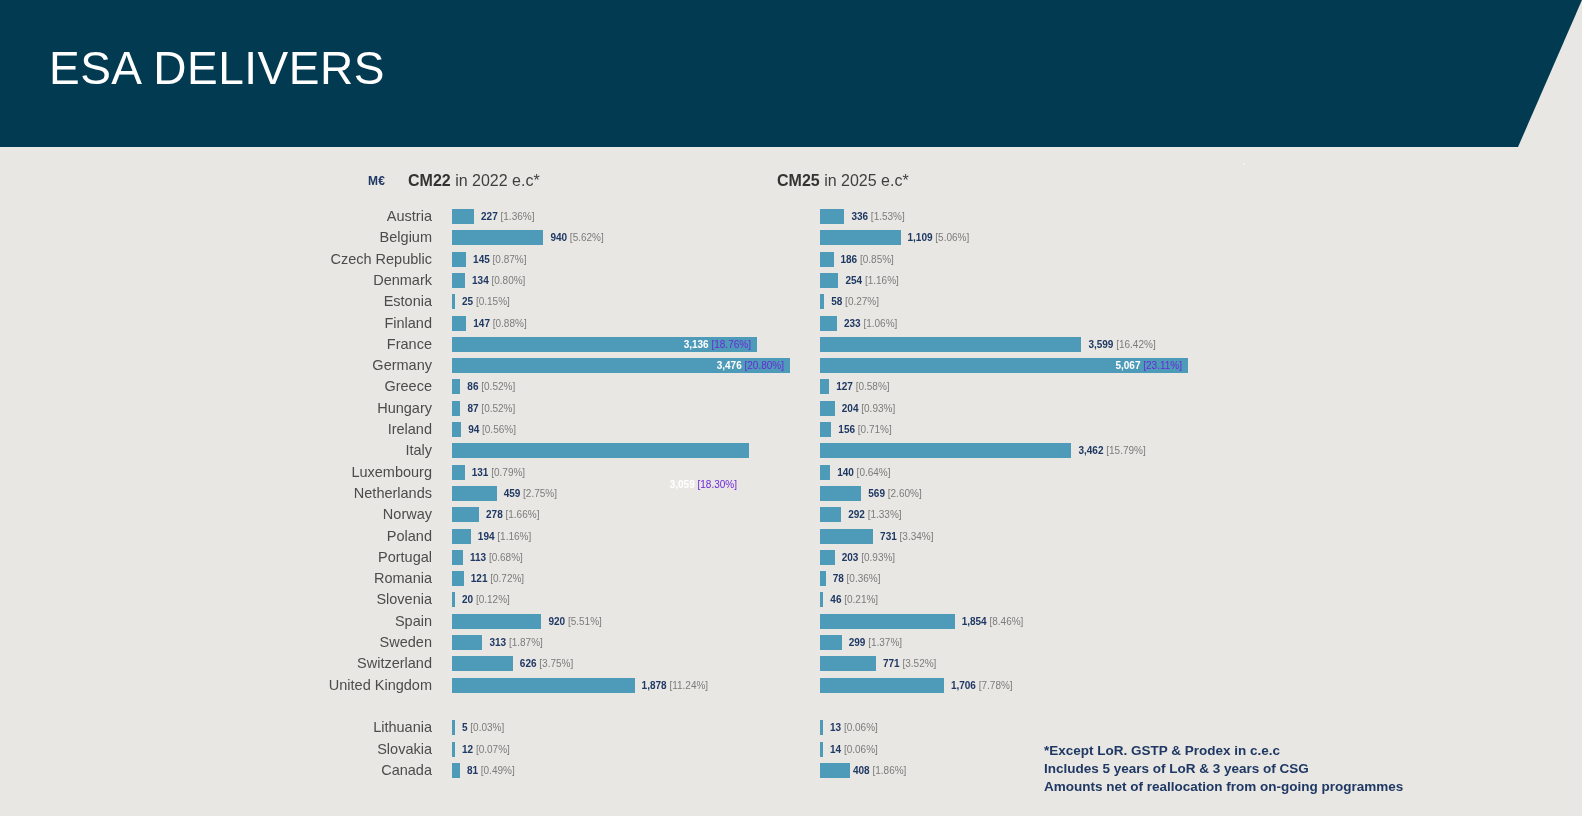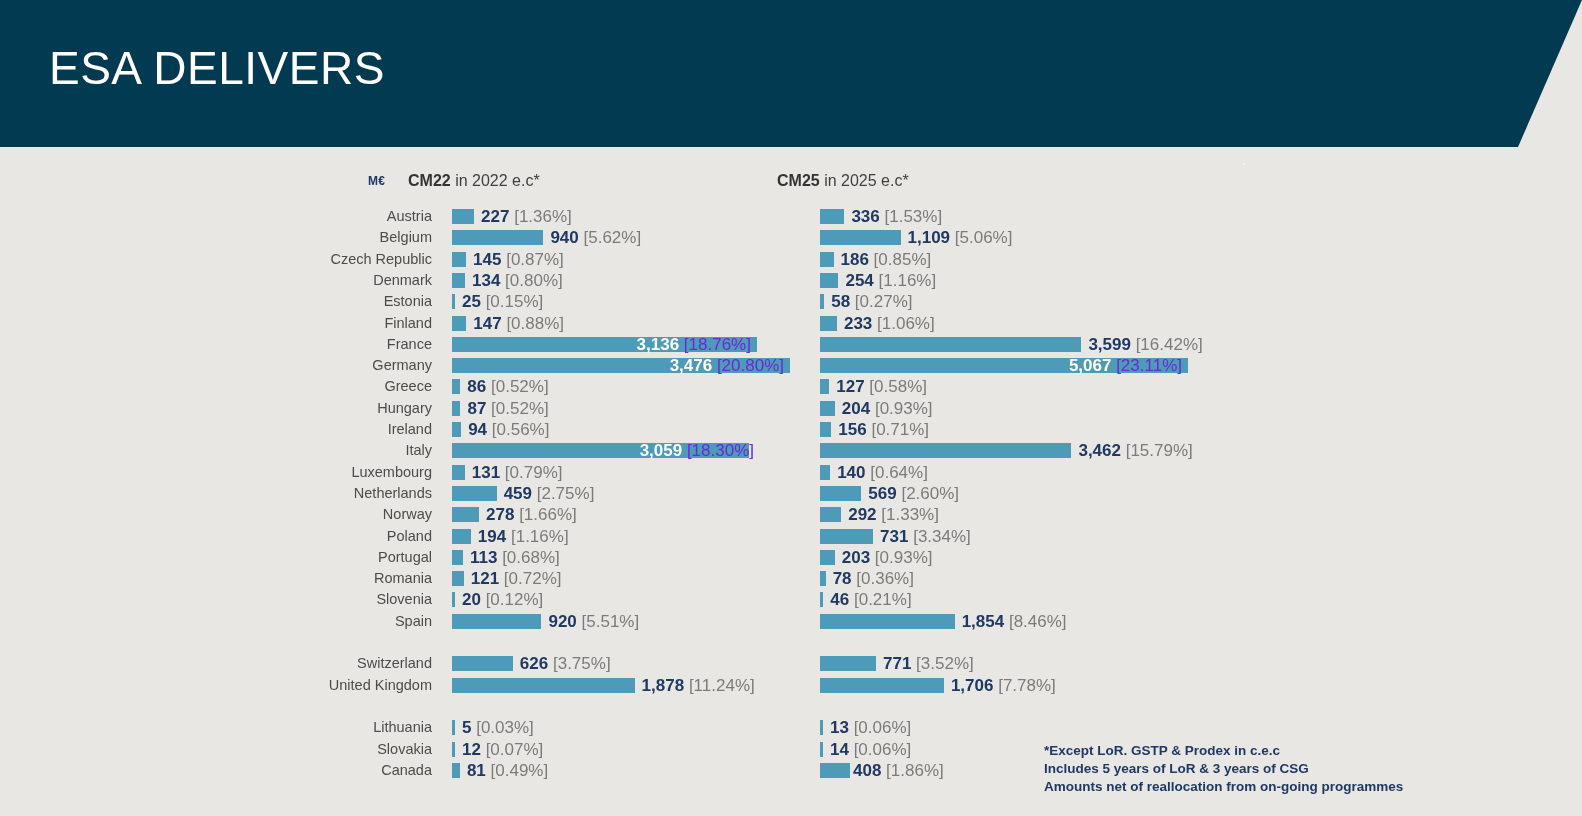--- a/index.html
+++ b/index.html
@@ -56,21 +56,21 @@
   .bar-wrap{position:absolute;top:3px;height:15px;}
   .bar-wrap.left{left:452px;}
   .bar-wrap.right{left:820px;}
   .bar{
     position:absolute;left:0;top:0;height:15px;
     background:#4d9ab9;
     min-width:3px;
   }
   .bar-label{
     position:absolute;top:0;height:15px;line-height:15px;
-    font-size:17px;white-space:nowrap;
+    font-size:10px;white-space:nowrap;
   }
   .bar-label .v{font-weight:bold;color:#1f3864;}
   .bar-label .p{color:#7b7b7b;}
   .bar-label.inside{color:#fff;}
   .bar-label.inside .v{color:#fff;font-weight:bold;}
   .bar-label.inside .p{color:#6d28d9;}
 
   
   .footnotes{position:absolute;left:1044px;top:742px;width:480px;}
   .fn{
@@ -221,21 +221,21 @@
         </div>
         <div class="bar-wrap right">
           <div class="bar" style="width: 11.3298px;"></div>
           <span class="bar-label" style="left: 18.3298px;"><span class="v">156</span><span class="p"> [0.71%]</span></span>
         </div>
       </div>
       <div class="row" style="top: 234.3px;">
         <div class="country">Italy</div>
         <div class="bar-wrap left">
           <div class="bar" style="width: 297.452px;"></div>
-          <span class="bar-label inside" style="right: auto; left: 302px; transform: translateX(-100%);"><span class="v">3,059</span><span class="p"> [18.30%]</span></span>
+          <span class="bar-label inside" style="right: auto; left: 285px; transform: translateX(-100%); margin-top: 34px;"><span class="v">3,059</span><span class="p"> [18.30%]</span></span>
         </div>
         <div class="bar-wrap right">
           <div class="bar" style="width: 251.434px;"></div>
           <span class="bar-label" style="left: 258.434px;"><span class="v">3,462</span><span class="p"> [15.79%]</span></span>
         </div>
       </div>
       <div class="row" style="top: 255.6px;">
         <div class="country">Luxembourg</div>
         <div class="bar-wrap left">
           <div class="bar" style="width: 12.7382px;"></div>
@@ -314,20 +314,31 @@
       </div>
       <div class="row" style="top: 404.7px;">
         <div class="country">Spain</div>
         <div class="bar-wrap left">
           <div class="bar" style="width: 89.4591px;"></div>
           <span class="bar-label" style="left: 96.4591px;"><span class="v">920</span><span class="p"> [5.51%]</span></span>
         </div>
         <div class="bar-wrap right">
           <div class="bar" style="width: 134.65px;"></div>
           <span class="bar-label" style="left: 141.65px;"><span class="v">1,854</span><span class="p"> [8.46%]</span></span>
+        </div>
+      </div>
+      <div class="row" style="top: 426px;">
+        <div class="country">Sweden</div>
+        <div class="bar-wrap left">
+          <div class="bar" style="width: 30.4356px;"></div>
+          <span class="bar-label" style="left: 37.4356px;"><span class="v">313</span><span class="p"> [1.87%]</span></span>
+        </div>
+        <div class="bar-wrap right">
+          <div class="bar" style="width: 21.7154px;"></div>
+          <span class="bar-label" style="left: 28.7154px;"><span class="v">299</span><span class="p"> [1.37%]</span></span>
         </div>
       </div>
       <div class="row" style="top: 447.3px;">
         <div class="country">Switzerland</div>
         <div class="bar-wrap left">
           <div class="bar" style="width: 60.8711px;"></div>
           <span class="bar-label" style="left: 67.8711px;"><span class="v">626</span><span class="p"> [3.75%]</span></span>
         </div>
         <div class="bar-wrap right">
           <div class="bar" style="width: 55.9953px;"></div>

